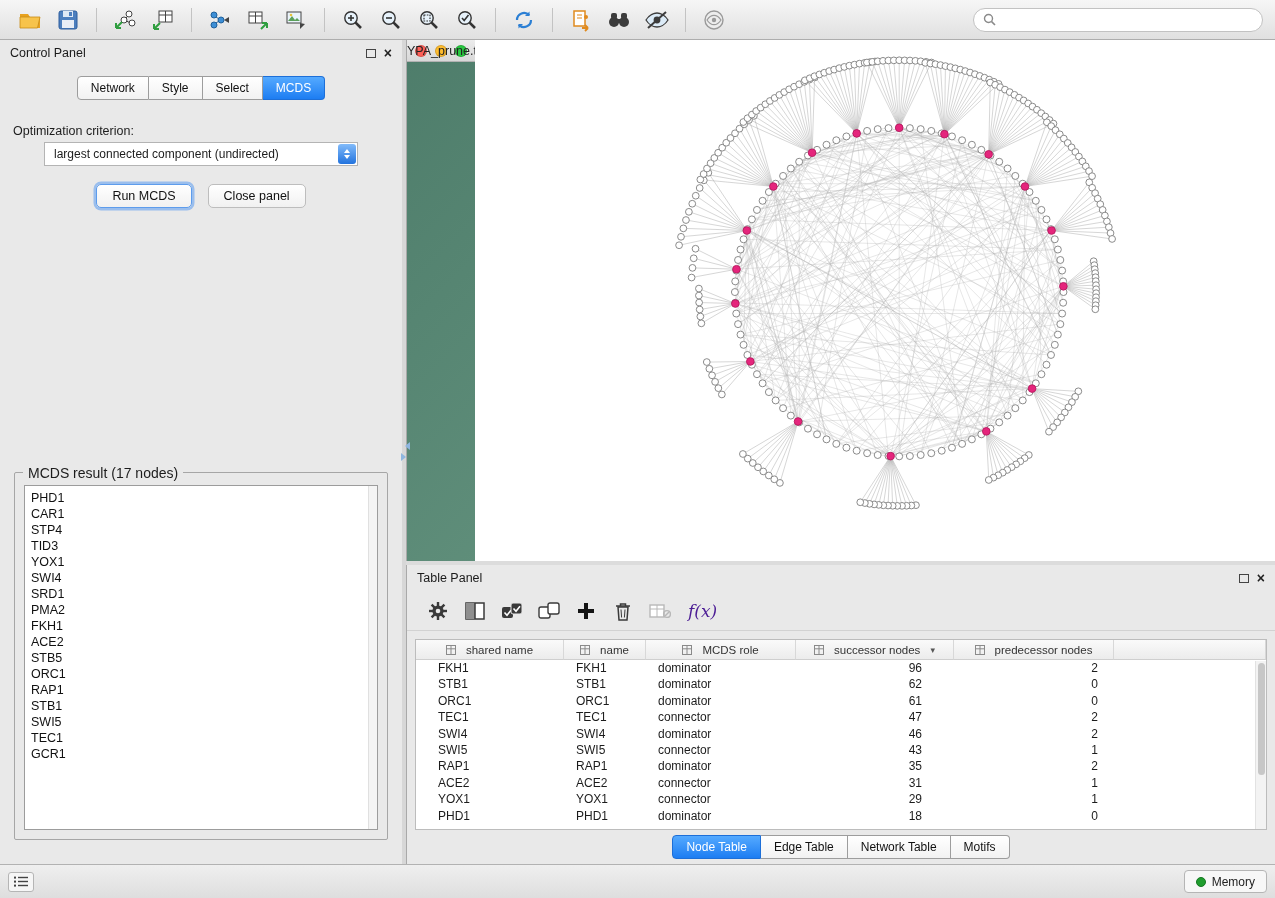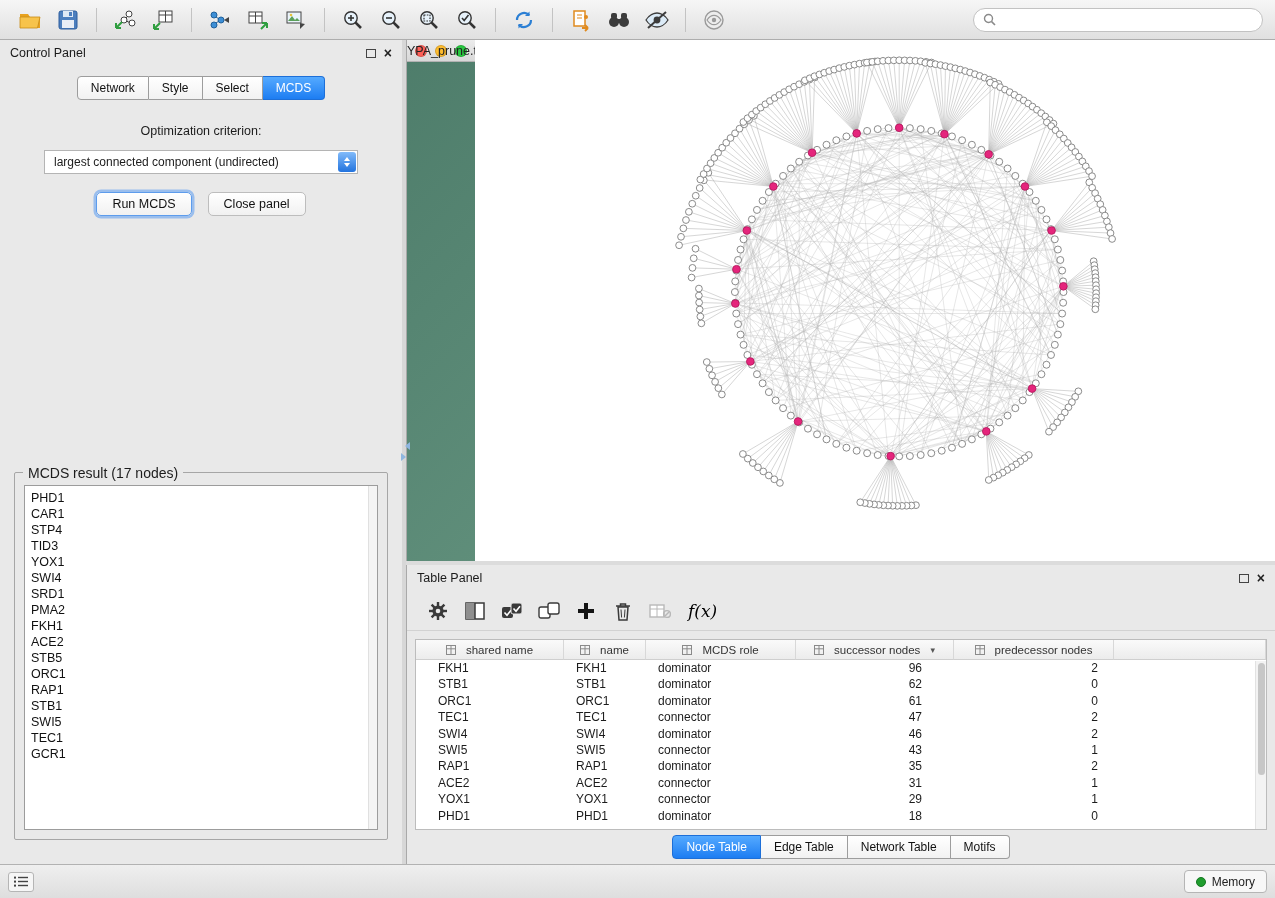--- a/index.html
+++ b/index.html
@@ -31,22 +31,22 @@
 .panel-header .ph-title{flex:1;font-size:12.5px;color:#1a1a1a}
 .float-box{width:10px;height:9px;border:1.5px solid #444;display:inline-block}
 .close-x{font-weight:bold;font-size:14px;color:#222;line-height:1}
 .seg-tabs{display:flex;justify-content:center;margin-top:10px}
 .seg-tab{padding:4px 13px;border:1px solid #9d9d9d;border-left:none;background:linear-gradient(#ffffff,#f2f2f2);
   font-size:12px;color:#111;cursor:default;white-space:nowrap}
 .seg-tab:first-child{border-left:1px solid #9d9d9d;border-radius:4px 0 0 4px}
 .seg-tab:last-child{border-radius:0 4px 4px 0}
 .seg-tab.active{background:linear-gradient(#55aaff,#1d7df2);border-color:#1d6fd8;color:#fff}
 .cp-body{flex:1;display:flex;flex-direction:column;min-height:0;padding:0 13px}
-.opt-label{text-align:center;margin-top:24px;font-size:12.5px}
-.mac-select{position:relative;width:314px;height:24px;margin:12px auto 0;background:#fff;
+.opt-label{text-align:left;margin-top:24px;font-size:12.5px}
+.mac-select{position:relative;width:314px;height:24px;margin:4px auto 0;background:#fff;
   border:1px solid #b4b4b4;border-radius:0;display:flex;align-items:center;padding:0 24px 0 9px;font-size:12px}
 .mac-select .stepper{position:absolute;right:1px;top:1px;bottom:1px;width:18px;border-radius:3px;
   background:linear-gradient(#82bbfa,#2273de);display:flex;flex-direction:column;align-items:center;justify-content:center}
 .stepper .up{width:0;height:0;border:3.5px solid transparent;border-bottom:4.5px solid #fff;margin-bottom:2px}
 .stepper .down{width:0;height:0;border:3.5px solid transparent;border-top:4.5px solid #fff}
 .btn-row{display:flex;justify-content:center;gap:16px;margin-top:18px}
 .mac-btn{background:linear-gradient(#ffffff,#f1f1f1);border:1px solid #bdbdbd;border-radius:5px;
   padding:4px 15px;font:12.5px "Liberation Sans",sans-serif;color:#111}
 .mac-btn.focused{border:1px solid #5d9cec;box-shadow:0 0 0 2.5px rgba(90,155,240,.55);border-radius:5px}
 .cp-spacer{flex:1}
@@ -66,21 +66,21 @@
 .net-title{position:absolute;left:0;right:0;text-align:center;font-size:12.5px;color:#222;pointer-events:none}
 .net-blackstrip{height:36px;background:#000}
 .net-canvas{flex:1;background:#fff;position:relative}
 .net-canvas svg{display:block;width:100%;height:100%}
 .hgutter{height:4px;background:#dcdcdc}
 
 
 .table-panel{flex:1;background:#e9e9e9;border-left:1px solid #a9a9a9;display:flex;flex-direction:column;min-height:0}
 .tp-toolbar{height:40px;display:flex;align-items:center;gap:7px;padding:0 16px;border-bottom:1px solid #d2d2d2}
 .tp-btn{width:30px;height:30px;display:flex;align-items:center;justify-content:center}
-.fx{font-family:"DejaVu Serif",serif;font-style:italic;font-size:17px;color:#000000;margin-left:6px}
+.fx{font-family:"DejaVu Serif",serif;font-style:italic;font-size:17px;color:#4c1d95;margin-left:6px}
 .table-wrap{flex:1;margin:8px 8px 0 8px;background:#fff;border:1px solid #bcbcbc;position:relative;overflow:hidden}
 .tgrid{display:grid;grid-template-columns:148px 82px 150px 158px 160px 1fr}
 .table-head .th{height:20px;background:linear-gradient(#fafafa,#ececec);border-right:1px solid #d8d8d8;
   border-bottom:1px solid #cfcfcf;display:flex;align-items:center;justify-content:center;gap:10px;
   font-size:11.5px;color:#333;white-space:nowrap;overflow:hidden}
 .th .sortarrow{font-size:9px;color:#555}
 .tr{height:16.4px}
 .td{font-size:12px;line-height:16.4px;white-space:nowrap;overflow:hidden;padding-left:12px}
 .td.c0{padding-left:22px}
 .td.c3{text-align:right;padding-right:32px;padding-left:0}

